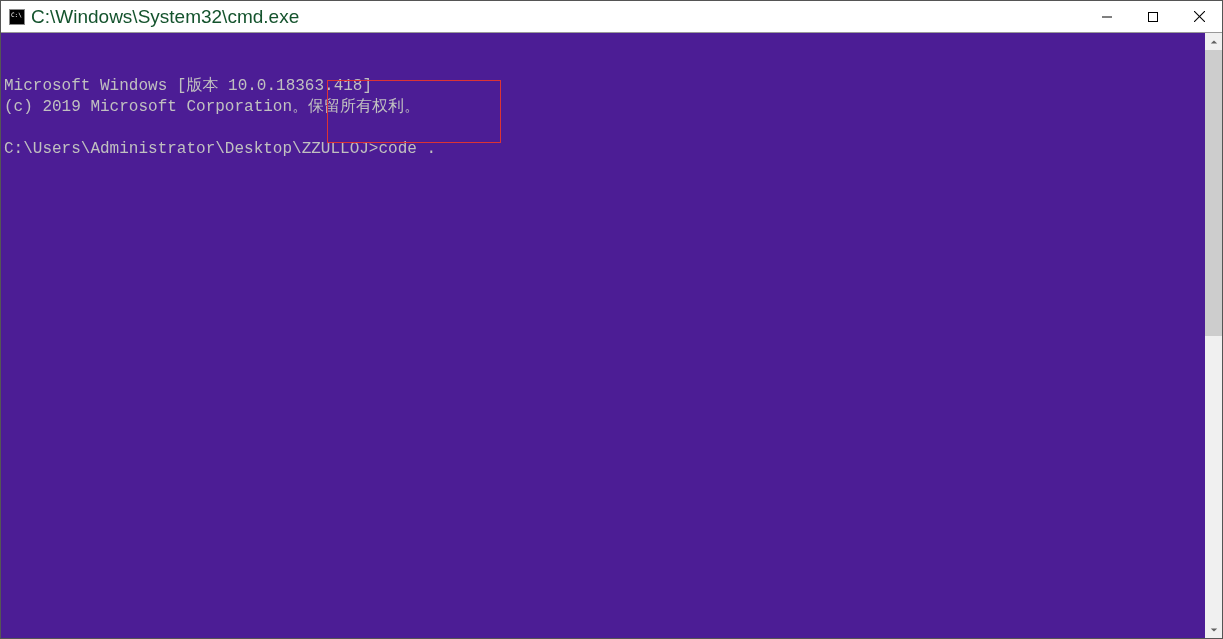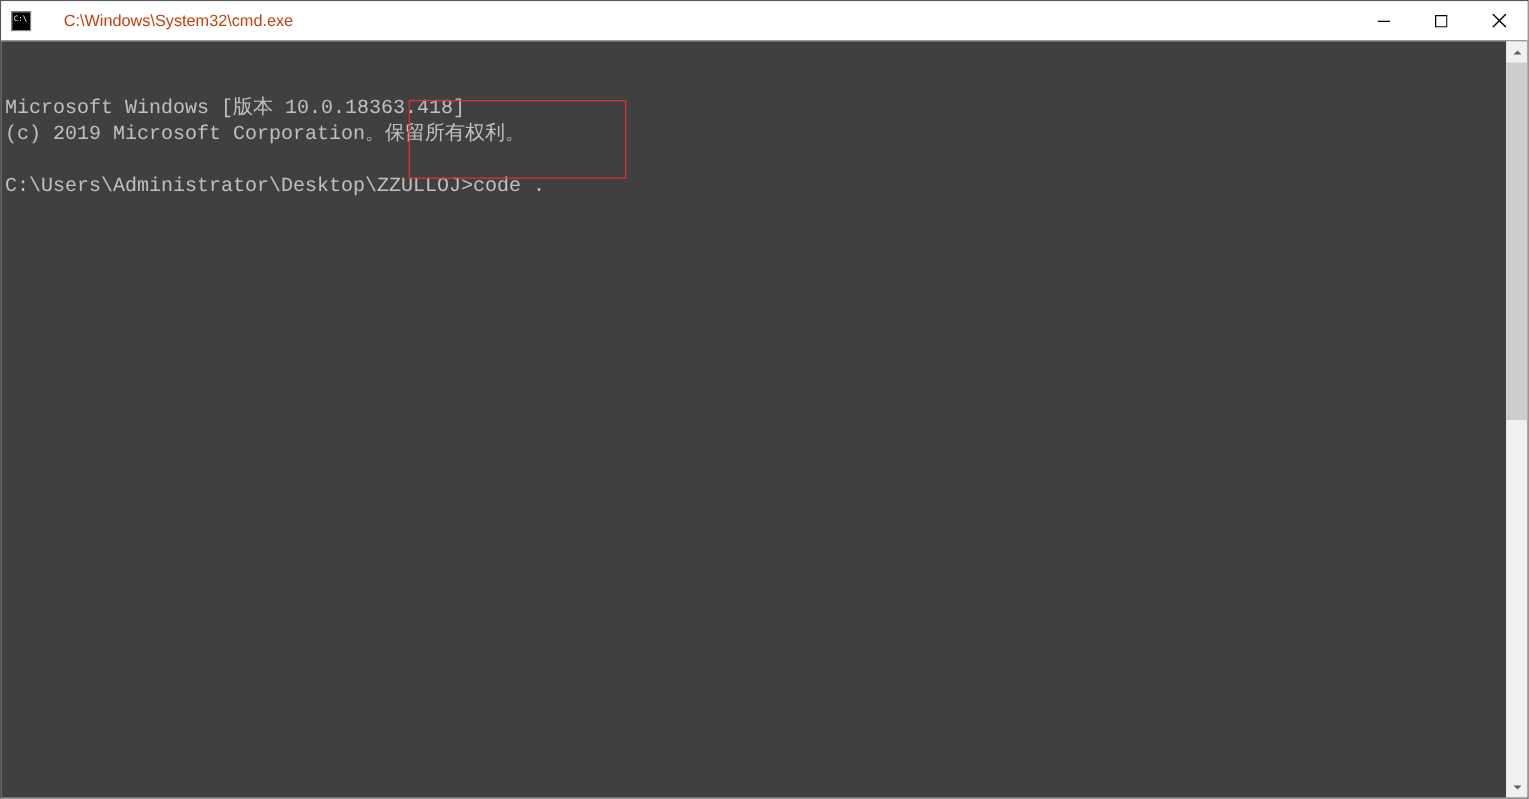--- a/index.html
+++ b/index.html
@@ -34,43 +34,42 @@
     }
     .app-icon {
       width: 16px;
       height: 16px;
       display: flex;
       align-items: center;
       justify-content: center;
     }
     .app-icon svg { width: 16px; height: 16px; }
     .title-text {
-      font-size: 13px;
-      color: #c2410c;
-      margin-left: 20px;
+      font-size: 19px;
+      color: #14532d;
     }
     .win-controls {
       display: flex;
       height: 100%;
     }
     .win-btn {
       width: 46px;
       height: 100%;
       display: flex;
       align-items: center;
       justify-content: center;
       background: transparent;
       border: none;
       cursor: pointer;
     }
     .win-btn svg { width: 10px; height: 10px; stroke: #000; stroke-width: 1; fill: none; }
     .win-btn.close svg { width: 11px; height: 11px; }
     .terminal-area {
       flex: 1;
-      background: #404040;
+      background: #4c1d95;
       color: #c0c0c0;
       font-family: "NSimSun","SimSun","Consolas","Courier New",monospace;
       font-size: 16px;
       line-height: 21px;
       white-space: pre;
       position: relative;
       overflow: hidden;
     }
     .terminal-content {
       padding: 1px 0 0 3px;

